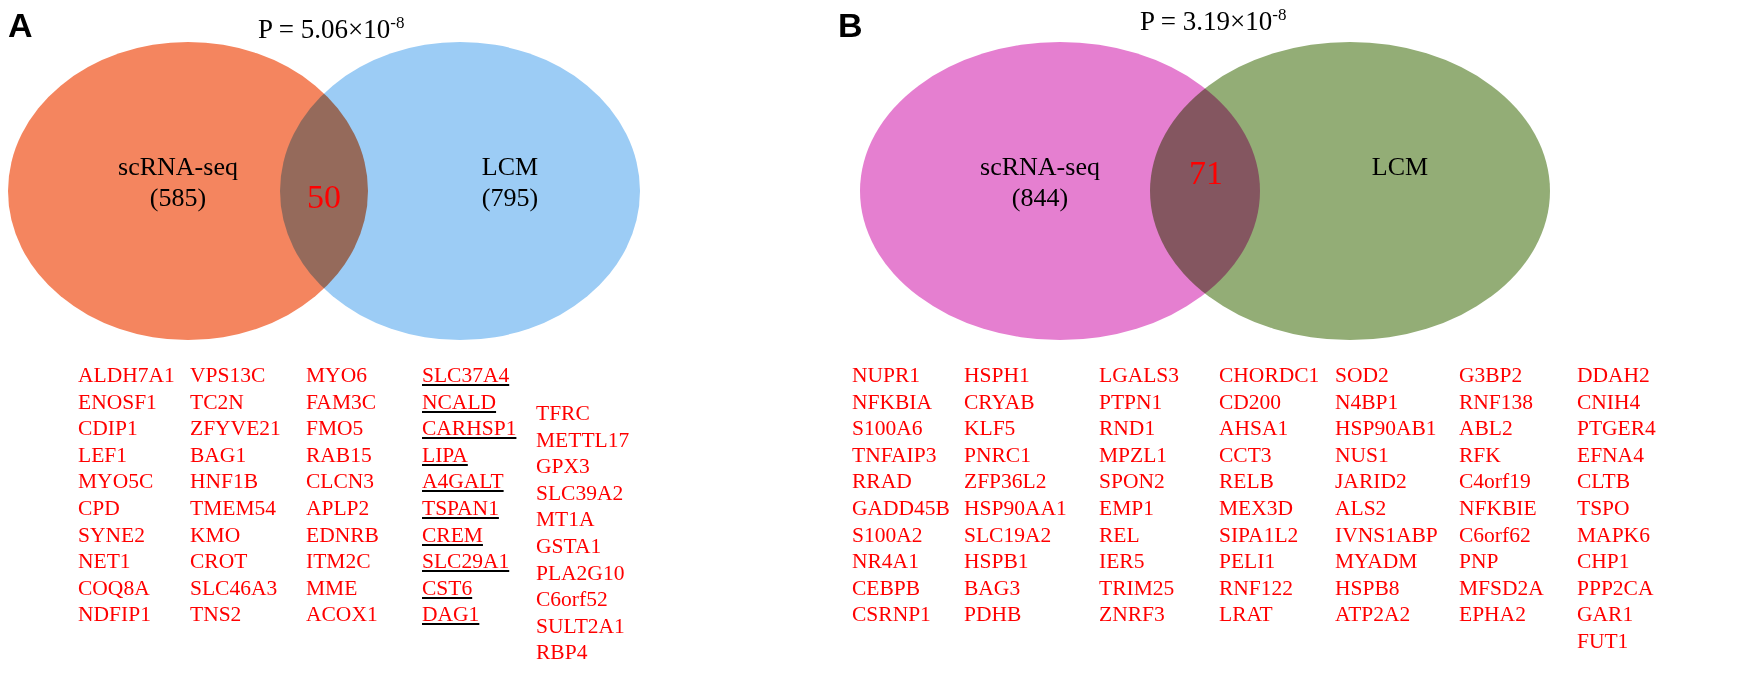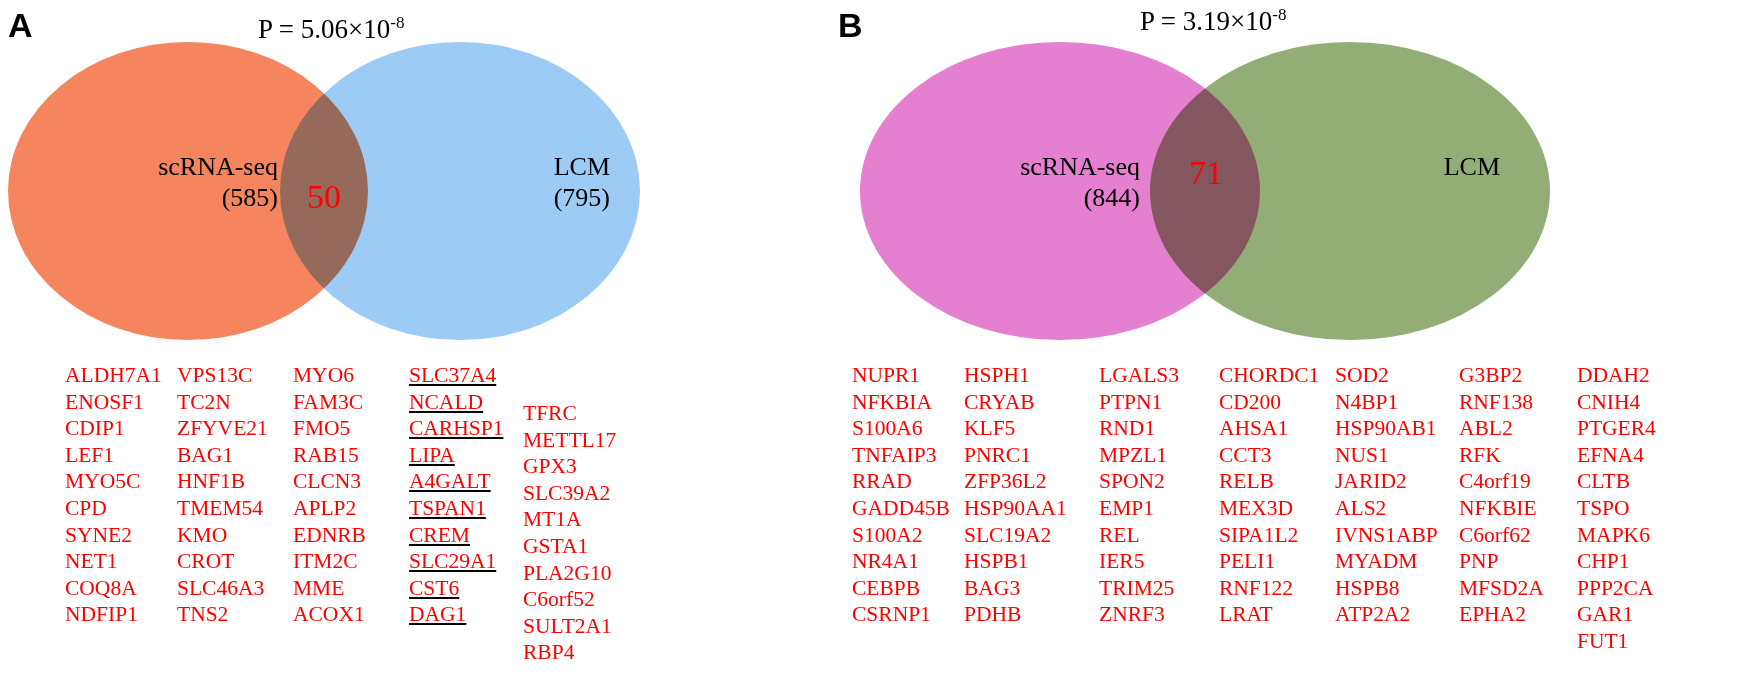--- a/index.html
+++ b/index.html
@@ -35,21 +35,21 @@
   .venn{position:absolute;}
   .ellipse{
     position:absolute;
     border-radius:50%;
   }
   .ell-left{mix-blend-mode:multiply;}
   .ell-right{mix-blend-mode:multiply;}
 
   .venn-label{
     position:absolute;
-    text-align:right;
+    text-align:center;
     color:#000;
     font-size:26px;
     line-height:1.18;
     white-space:nowrap;
   }
   .venn-count{
     position:absolute;
     color:#ff0000;
     font-size:34px;
     text-align:center;
@@ -95,21 +95,21 @@
     </div>
 
     <div class="venn-label" style="left:410px;top:112px;width:200px;">
       <div>LCM</div>
       <div>(795)</div>
     </div>
 
     <div class="venn-count" style="left:288px;top:104px;width:72px;margin-top:36px;">50</div>
   </div>
 
-  <div class="gene-grid" id="grid-a" style="left:65px;top:362px;">
+  <div class="gene-grid" id="grid-a" style="left:78px;top:362px;">
       <div class="gene-col" style="width: 112px;">
         <div class="gene">ALDH7A1</div>
         <div class="gene">ENOSF1</div>
         <div class="gene">CDIP1</div>
         <div class="gene">LEF1</div>
         <div class="gene">MYO5C</div>
         <div class="gene">CPD</div>
         <div class="gene">SYNE2</div>
         <div class="gene">NET1</div>
         <div class="gene">COQ8A</div>

